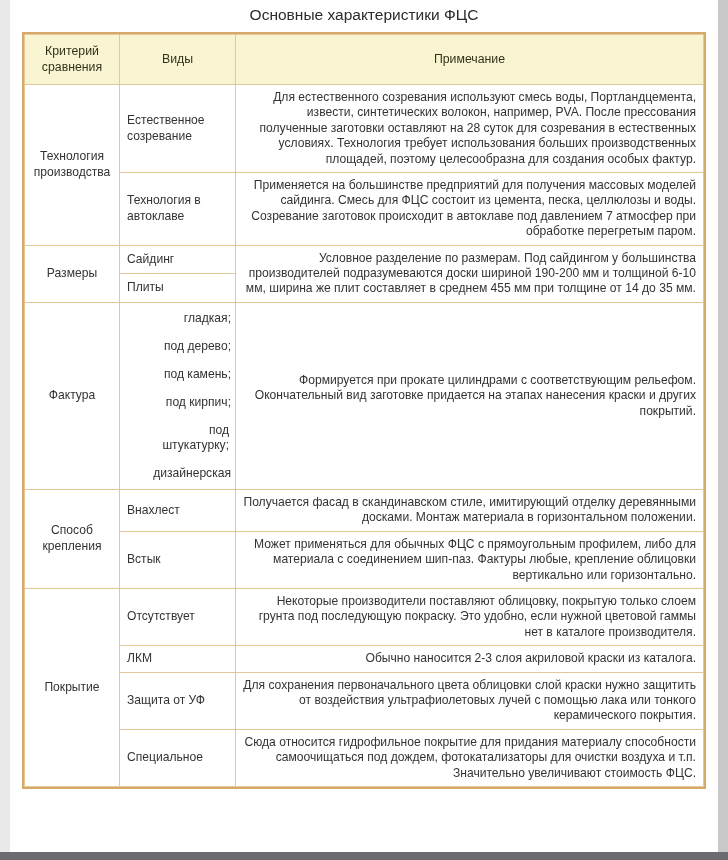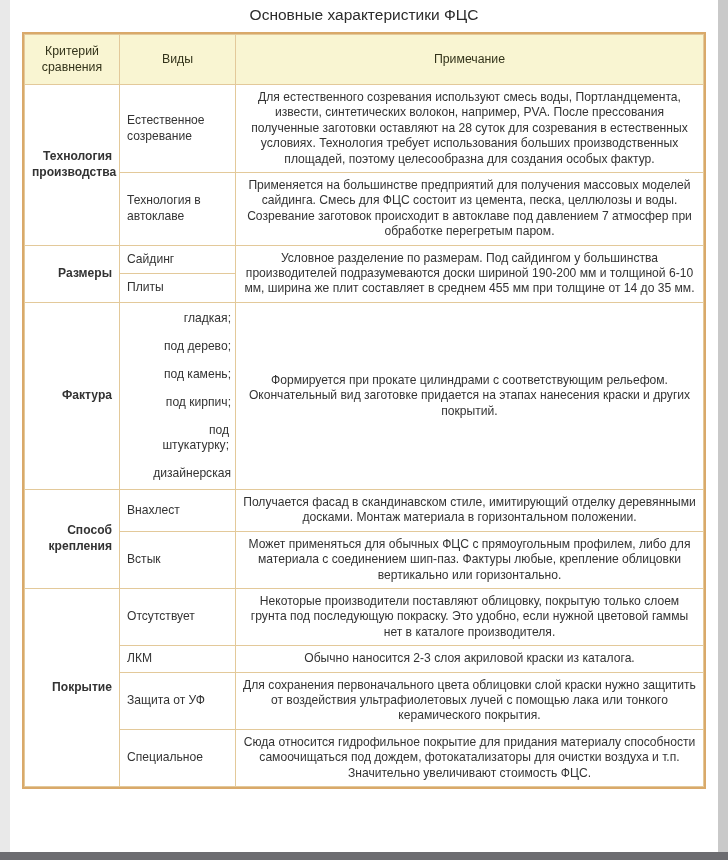--- a/index.html
+++ b/index.html
@@ -77,31 +77,30 @@
     background: #f9f5d2;
     text-align: center;
     color: #33331a;
     font-weight: normal;
     font-size: 12.3px;
     padding: 7px 6px;
     height: 50px;
   }
   td.crit {
     vertical-align: middle;
+    text-align: center;
+    padding-left: 7px;
+  }
+  td.kind {
+    vertical-align: middle;
+    text-align: left;
+  }
+  td.note {
+    vertical-align: middle;
     text-align: right;
-    padding-left: 7px;
-    font-weight: bold;
-  }
-  td.kind {
-    vertical-align: middle;
-    text-align: left;
-  }
-  td.note {
-    vertical-align: middle;
-    text-align: center;
     padding: 6px 8px 6px 9px;
   }
   td.note.top {
     vertical-align: top;
   }
   
   td.kind.texture {
     padding: 8px 4px 8px 4px;
     vertical-align: middle;
   }

